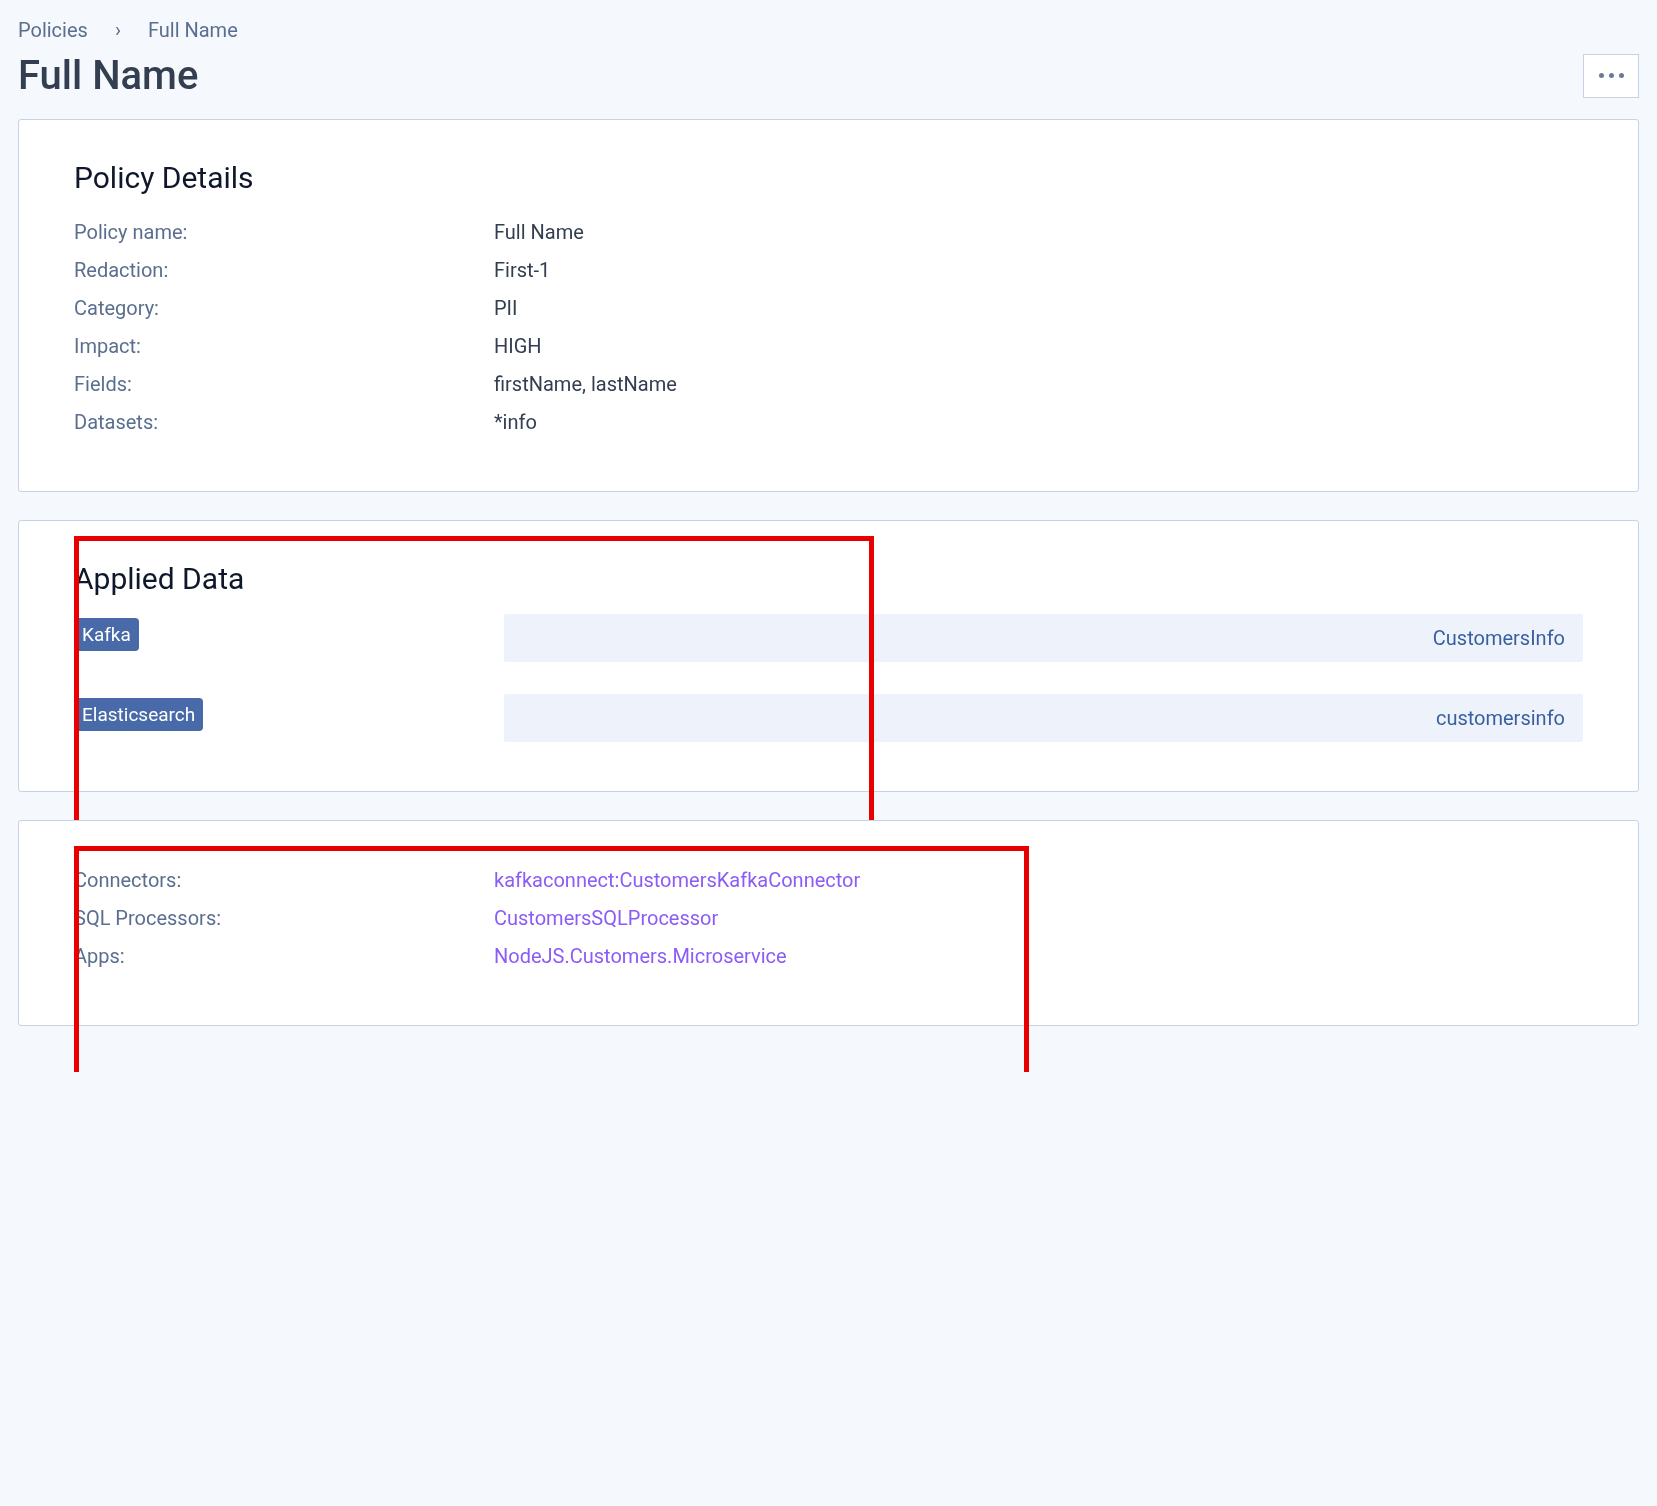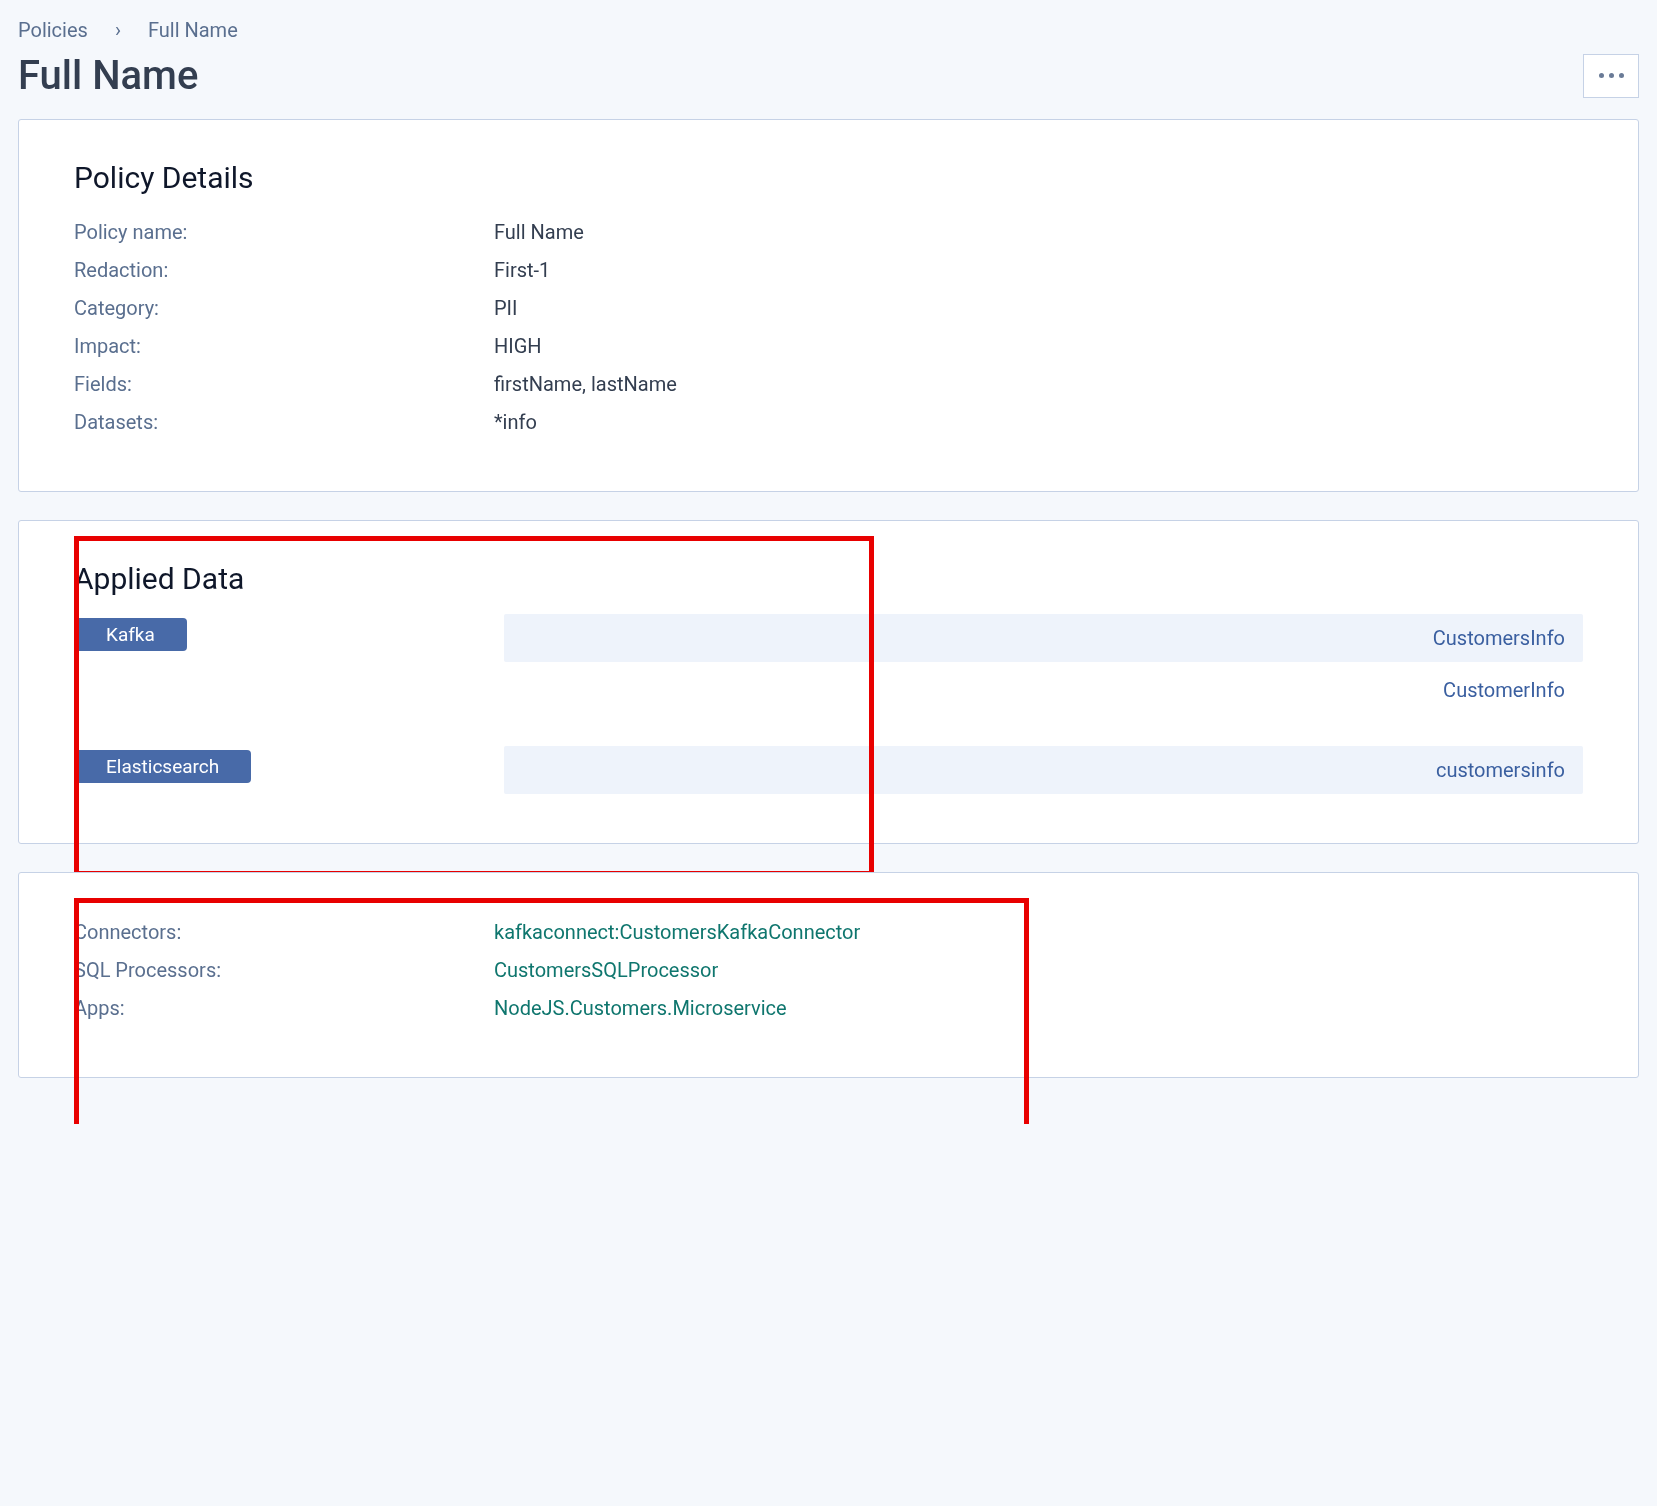--- a/index.html
+++ b/index.html
@@ -67,37 +67,37 @@
   }
   .kv-label {
     flex: 0 0 420px;
     color: #5a6f8f;
     font-size: 20px;
   }
   .kv-value {
     color: #333e50;
     font-size: 20px;
   }
-  .kv-value.link { color: #0f766e; cursor: pointer; }
+  .kv-value.link { color: #8b5cf6; cursor: pointer; }
 
   .annot {
     position: absolute;
     border: 5px solid #e80000;
     pointer-events: none;
   }
   .applied-card { padding-bottom: 45px; }
   .annot-applied { top: 15px; left: 55px; width: 800px; height: 340px; }
   .annot-flows  { top: 25px; left: 55px; width: 955px; height: 285px; }
 
   .tag {
     display: inline-block;
     background: #486aa8;
     color: #fff;
     font-size: 19px;
-    padding: 5px 32px;
+    padding: 5px 8px;
     border-radius: 4px;
   }
   .data-block { margin-top: 8px; }
   .data-row { display: flex; align-items: flex-start; }
   .data-left { flex: 0 0 430px; padding-top: 4px; }
   .data-right { flex: 1; }
   .data-item {
     background: #eef3fb;
     color: #3a5fa0;
     padding: 12px 18px;
@@ -163,21 +163,20 @@
   <div class="annot annot-applied"></div>
   <h2 class="card-title">Applied Data</h2>
 
   <div class="data-block">
     <div class="data-row">
       <div class="data-left">
         <span class="tag">Kafka</span>
       </div>
       <div class="data-right">
         <div class="data-item">CustomersInfo</div>
-        <div class="data-item plain">CustomerInfo</div>
       </div>
     </div>
   </div>
 
   <div class="data-block">
     <div class="data-row">
       <div class="data-left">
         <span class="tag">Elasticsearch</span>
       </div>
       <div class="data-right">

